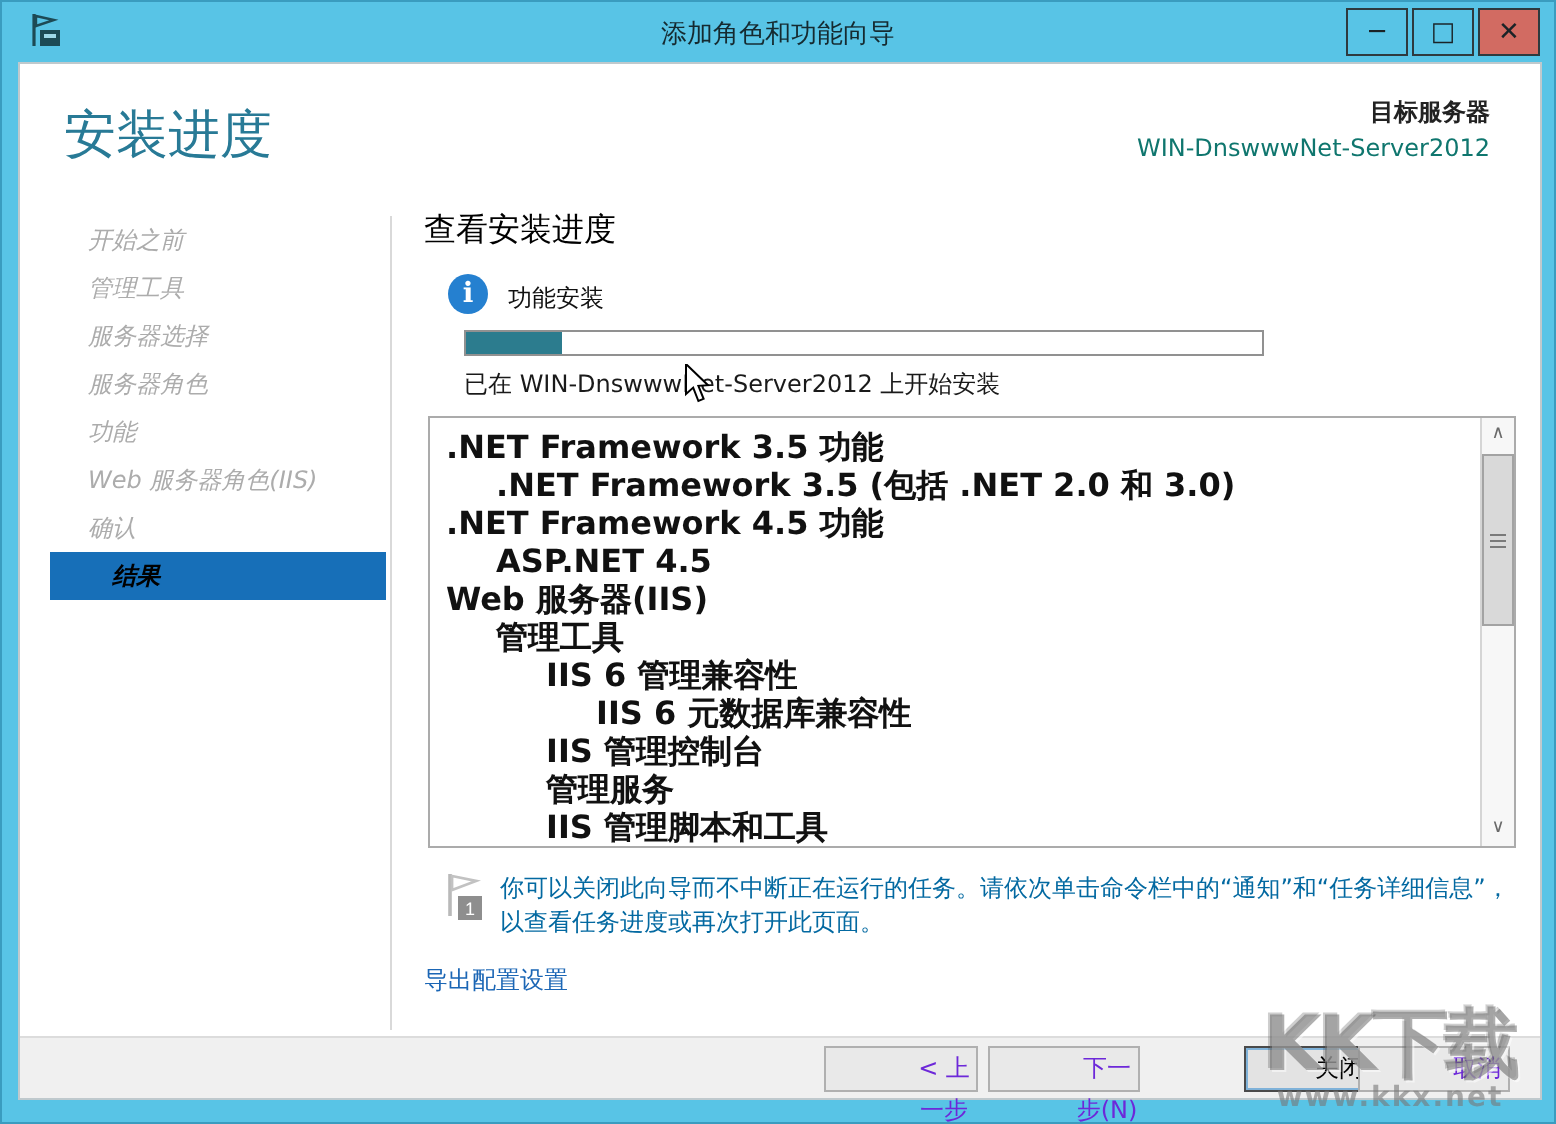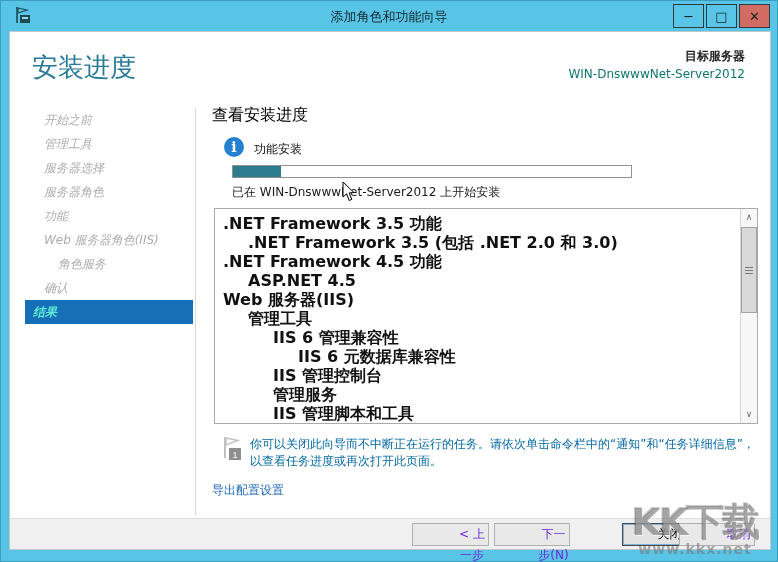--- a/index.html
+++ b/index.html
@@ -44,22 +44,22 @@
 
   
   .sidebar { position: absolute; left: 0; top: 76px; width: 185px; font-style: italic; }
   .side-item {
     height: 24px; line-height: 24px; padding-left: 34px;
     font-size: 12px; color: #ACACAC; cursor: default;
     white-space: nowrap;
   }
   .side-item.ind1 { padding-left: 48px; }
   .side-item.active {
-    background: #176FB8; color: #5eead4; font-weight: bold;
-    margin-left: 15px; margin-right: 2px; padding-left: 8px;
+    background: #176FB8; color: #000000; font-weight: bold;
+    margin-left: 15px; margin-right: 2px; padding-left: 31px;
   }
   .v-divider {
     position: absolute; left: 185px; top: 76px; width: 1px; height: 407px;
     background: #D9D9D9;
   }
 
   
   .content { position: absolute; left: 200px; top: 0; width: 556px; height: 488px; }
   .section-title { position: absolute; left: 2px; top: 73px; font-size: 16px; color: #000; }
 
@@ -183,21 +183,20 @@
       <div class="target-server">WIN-DnswwwNet-Server2012</div>
     </div>
 
     <div class="sidebar">
       <div class="side-item">开始之前</div>
       <div class="side-item">管理工具</div>
       <div class="side-item">服务器选择</div>
       <div class="side-item">服务器角色</div>
       <div class="side-item">功能</div>
       <div class="side-item">Web 服务器角色(IIS)</div>
-      <div class="side-item ind1">角色服务</div>
       <div class="side-item">确认</div>
       <div class="side-item active">结果</div>
     </div>
     <div class="v-divider"></div>
 
     <div class="content">
       <div class="section-title">查看安装进度</div>
 
       <div class="info-icon">i</div>
       <div class="status-heading">功能安装</div>

